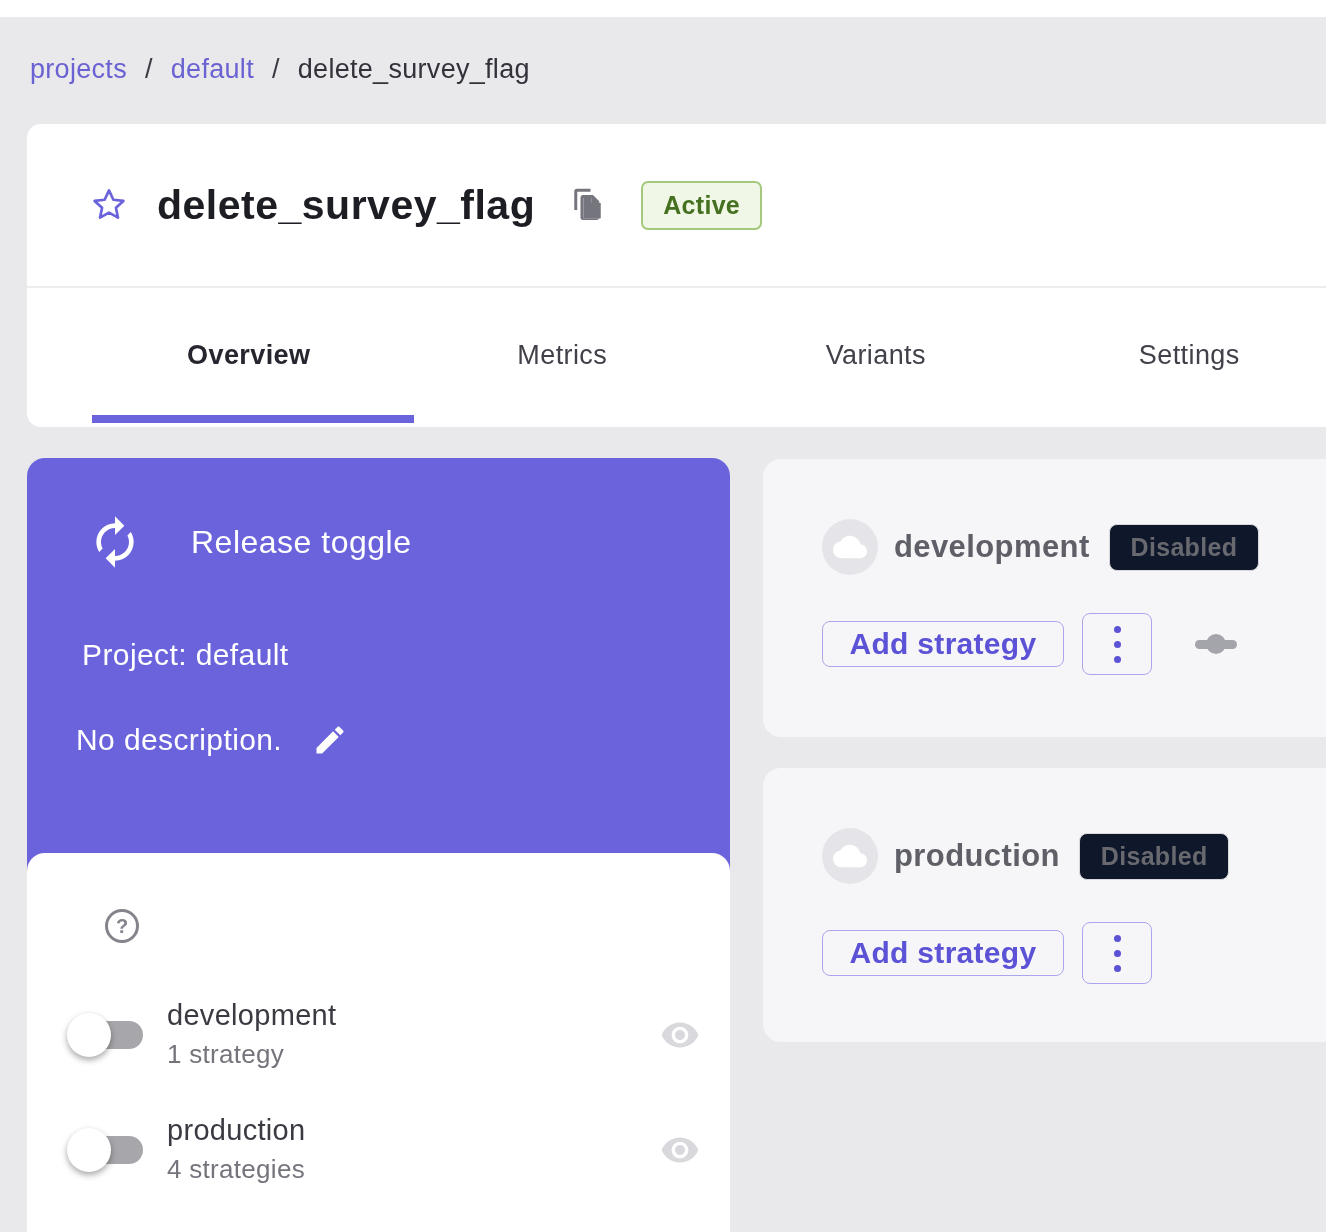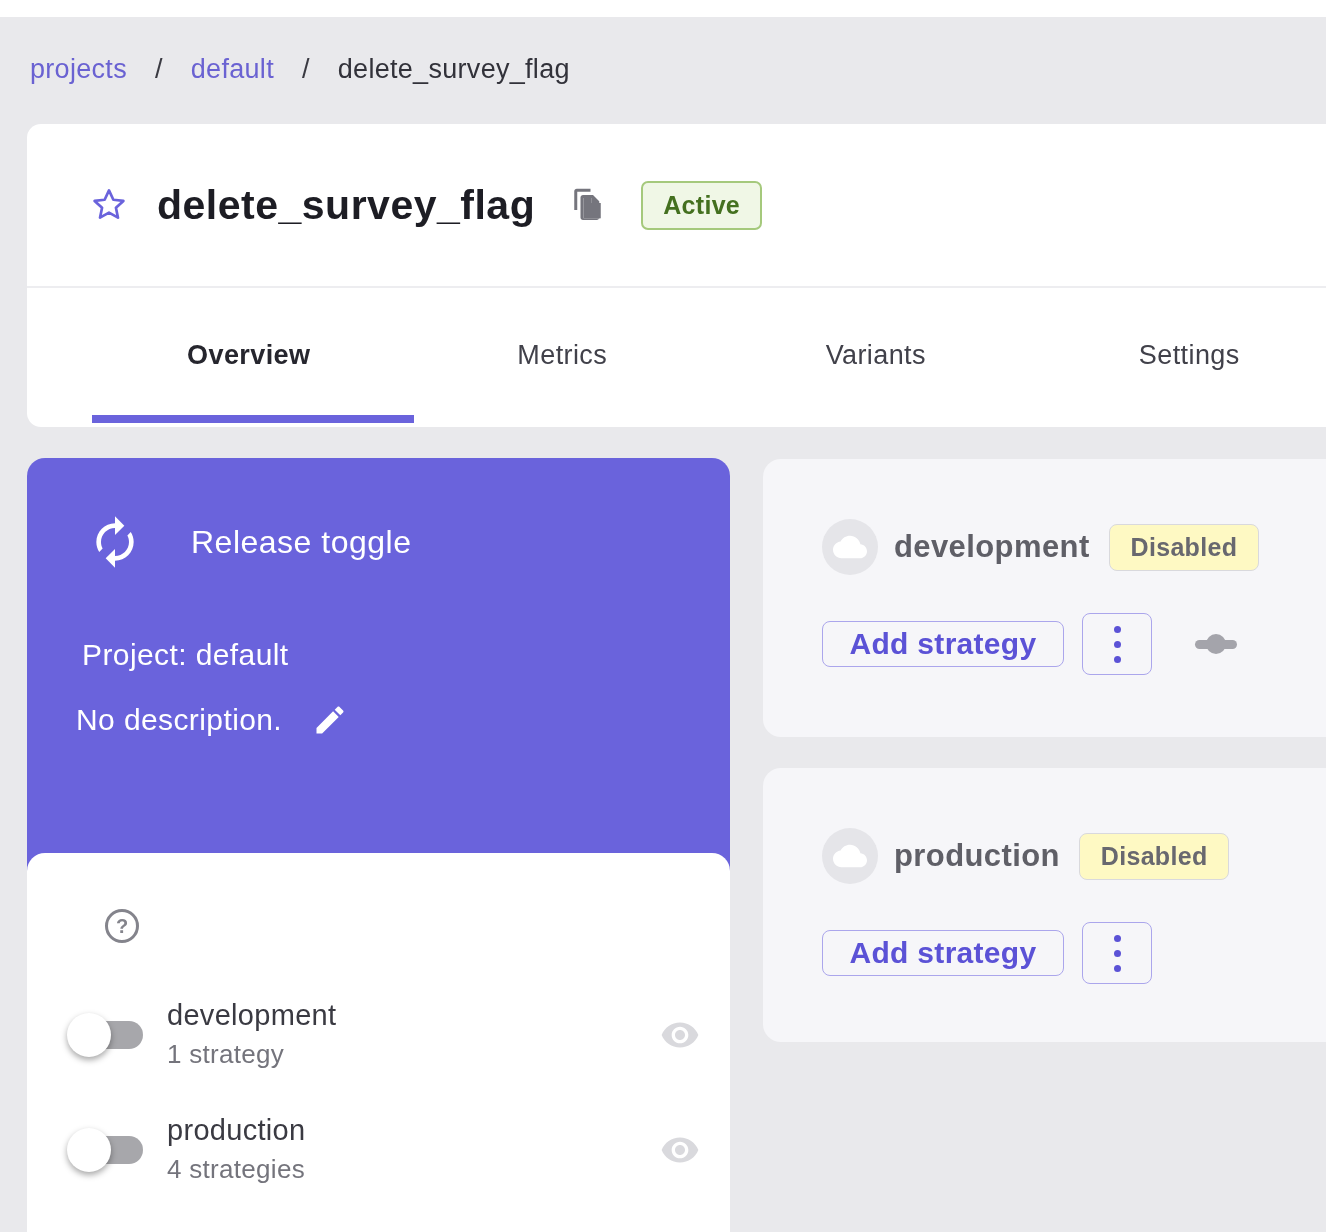--- a/index.html
+++ b/index.html
@@ -5,21 +5,21 @@
   html,body{margin:0;padding:0;}
   body{
     width:1326px;height:1232px;position:relative;overflow:hidden;
     background:#e9e9ec;
     font-family:"Liberation Sans",sans-serif;
     -webkit-font-smoothing:antialiased;
   }
   .top-strip{position:absolute;left:0;top:0;width:1326px;height:17px;background:#ffffff;}
 
   
-  .breadcrumb{position:absolute;left:30px;top:54px;display:flex;align-items:center;gap:28px;font-size:27px;letter-spacing:.3px;}
+  .breadcrumb{position:absolute;left:30px;top:54px;display:flex;align-items:center;gap:18px;font-size:27px;letter-spacing:.3px;}
   .breadcrumb a{color:#6a62d2;text-decoration:none;cursor:pointer;}
   .breadcrumb .sep{color:#3a3a42;}
   .breadcrumb .current{color:#32323a;}
 
   
   .header-card{position:absolute;left:27px;top:124px;width:1319px;height:303px;background:#ffffff;border-radius:14px;}
   .title-row{height:164px;display:flex;align-items:center;padding-left:62px;border-bottom:2px solid #ededf0;box-sizing:border-box;}
   .star-btn{width:40px;height:40px;display:flex;align-items:center;justify-content:center;background:none;border:none;padding:0;cursor:pointer;}
   .flag-title{font-size:41px;font-weight:600;color:#1d1d24;margin:0 0 0 28px;letter-spacing:.5px;}
   .copy-btn{margin-left:38px;background:none;border:none;padding:0;cursor:pointer;display:flex;}
@@ -27,21 +27,21 @@
   .tabs-row{position:relative;height:135px;display:flex;padding-left:65px;}
   .tab{width:322px;display:flex;align-items:center;justify-content:center;font-size:27px;color:#41414a;cursor:pointer;letter-spacing:.4px;}
   .tab.active{font-weight:700;color:#26262e;}
   .tab-underline{position:absolute;left:65px;bottom:0;width:322px;height:8px;background:#6a63dc;}
 
   
   .purple-card{position:absolute;left:27px;top:458px;width:703px;height:463px;background:#6a63dc;border-radius:18px;color:#ffffff;box-sizing:border-box;}
   .pc-head{display:flex;align-items:center;padding:56px 0 0 60px;}
   .pc-title{font-size:32px;margin-left:48px;letter-spacing:.5px;}
   .pc-project{margin-top:68px;padding-left:55px;font-size:30px;letter-spacing:.4px;}
-  .pc-desc-row{display:flex;align-items:center;margin-top:30px;padding-left:49px;font-size:30px;letter-spacing:.4px;}
+  .pc-desc-row{display:flex;align-items:center;margin-top:50px;padding-left:49px;font-size:30px;letter-spacing:.4px;}
   .pc-edit-btn{background:none;border:none;padding:0;margin-left:30px;cursor:pointer;display:flex;}
 
   
   .summary-card{position:absolute;left:27px;top:853px;width:703px;height:399px;background:#ffffff;border-radius:18px;box-sizing:border-box;}
   .sum-head{display:flex;align-items:center;padding:56px 0 0 48px;}
   .sum-title{font-size:29px;font-weight:700;color:#2e2e36;letter-spacing:.3px;}
   .help-icon{margin-left:30px;width:28px;height:28px;border:3px solid #84848c;border-radius:50%;display:flex;align-items:center;justify-content:center;font-size:20px;font-weight:700;color:#84848c;cursor:pointer;}
   .env-row{display:flex;align-items:center;padding:0 30px 0 40px;}
   .env-row.first{margin-top:56px;}
   .env-row.second{margin-top:44px;}
@@ -53,21 +53,21 @@
   .env-detail{font-size:26px;color:#74747c;margin-top:7px;letter-spacing:.3px;}
   .eye-btn{margin-left:auto;background:none;border:none;padding:0;cursor:pointer;display:flex;}
 
   
   .env-card{position:absolute;left:763px;width:583px;background:#f6f6f9;border-radius:18px;box-sizing:border-box;}
   .env-card.dev{top:459px;height:278px;}
   .env-card.prod{top:768px;height:274px;}
   .ec-head{display:flex;align-items:center;padding:60px 0 0 59px;}
   .avatar{width:56px;height:56px;border-radius:50%;background:#e5e5e9;display:flex;align-items:center;justify-content:center;flex:0 0 auto;}
   .ec-name{margin-left:16px;font-size:31px;font-weight:700;color:#5f5f67;letter-spacing:.4px;}
-  .ec-badge{margin-left:19px;background:#fef9c3;border:1px solid #d9d9dd;border-radius:8px;padding:8px 21px;font-size:25px;font-weight:700;color:#68686f;letter-spacing:.3px;}
+  .ec-badge{margin-left:19px;background:#0f172a;border:1px solid #d9d9dd;border-radius:8px;padding:8px 21px;font-size:25px;font-weight:700;color:#68686f;letter-spacing:.3px;}
   .ec-actions{display:flex;align-items:center;padding-left:59px;margin-top:38px;}
   .add-btn{width:242px;height:46px;border:1px solid #aba6ec;border-radius:8px;background:transparent;color:#5b52d6;font-size:30px;font-weight:700;font-family:"Liberation Sans",sans-serif;letter-spacing:.3px;cursor:pointer;display:flex;align-items:center;justify-content:center;box-sizing:border-box;}
   .kebab-btn{width:70px;height:62px;margin-left:18px;border:1px solid #aba6ec;border-radius:8px;background:transparent;cursor:pointer;display:flex;flex-direction:column;align-items:center;justify-content:center;gap:8px;box-sizing:border-box;}
   .kebab-btn i{width:7px;height:7px;border-radius:50%;background:#5b52d6;display:block;}
   .slider-icon{position:relative;width:42px;height:20px;margin-left:43px;cursor:pointer;}
   .slider-icon .bar{position:absolute;left:0;top:6px;width:42px;height:9px;border-radius:5px;background:#a4a4ab;}
   .slider-icon .knob{position:absolute;left:11px;top:0;width:20px;height:20px;border-radius:50%;background:#a4a4ab;}
 </style>
 </head>
 <body>

